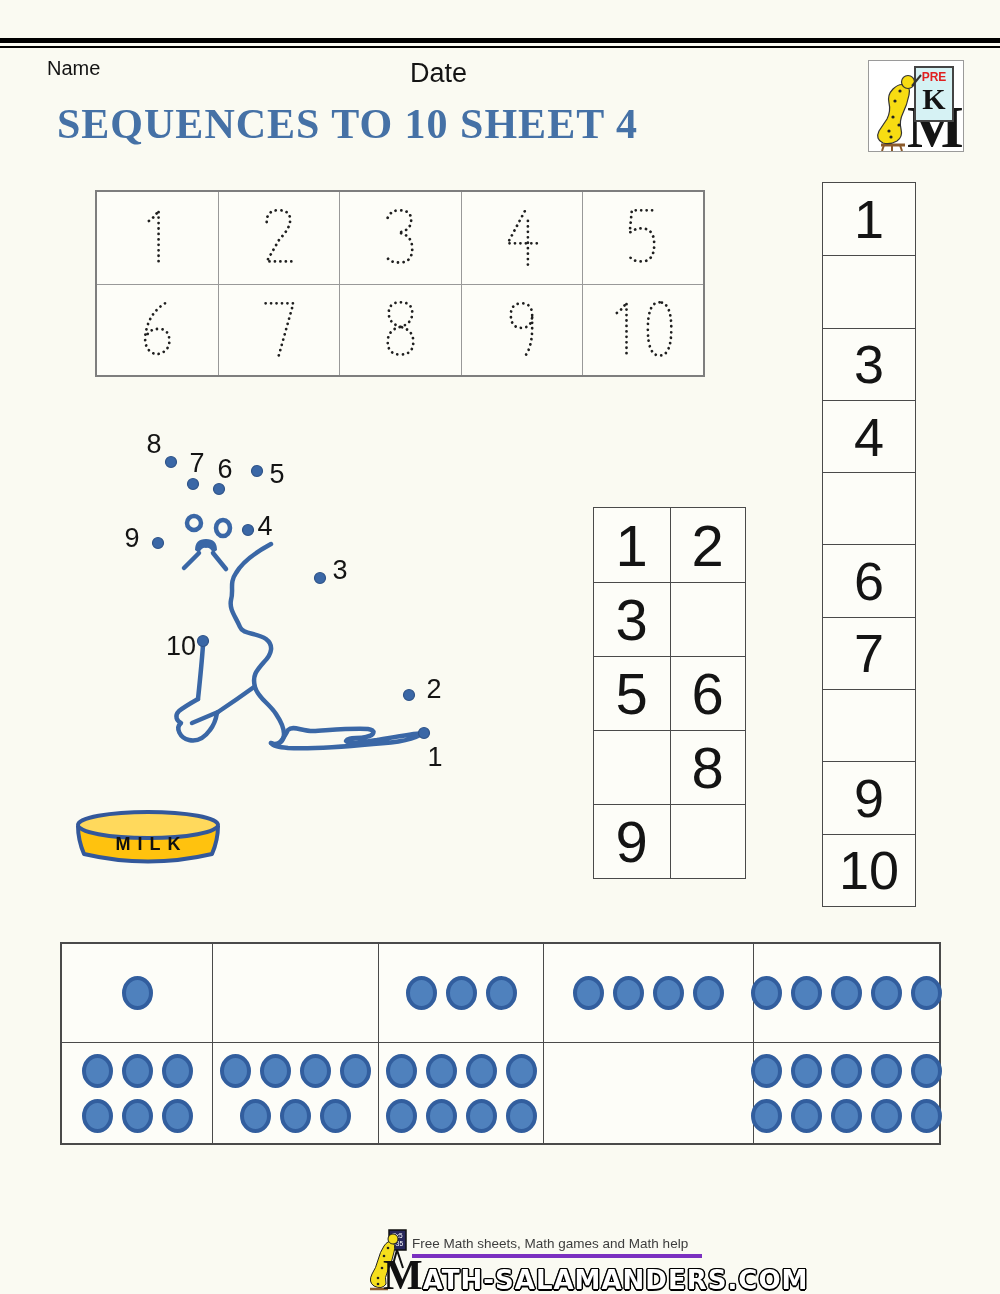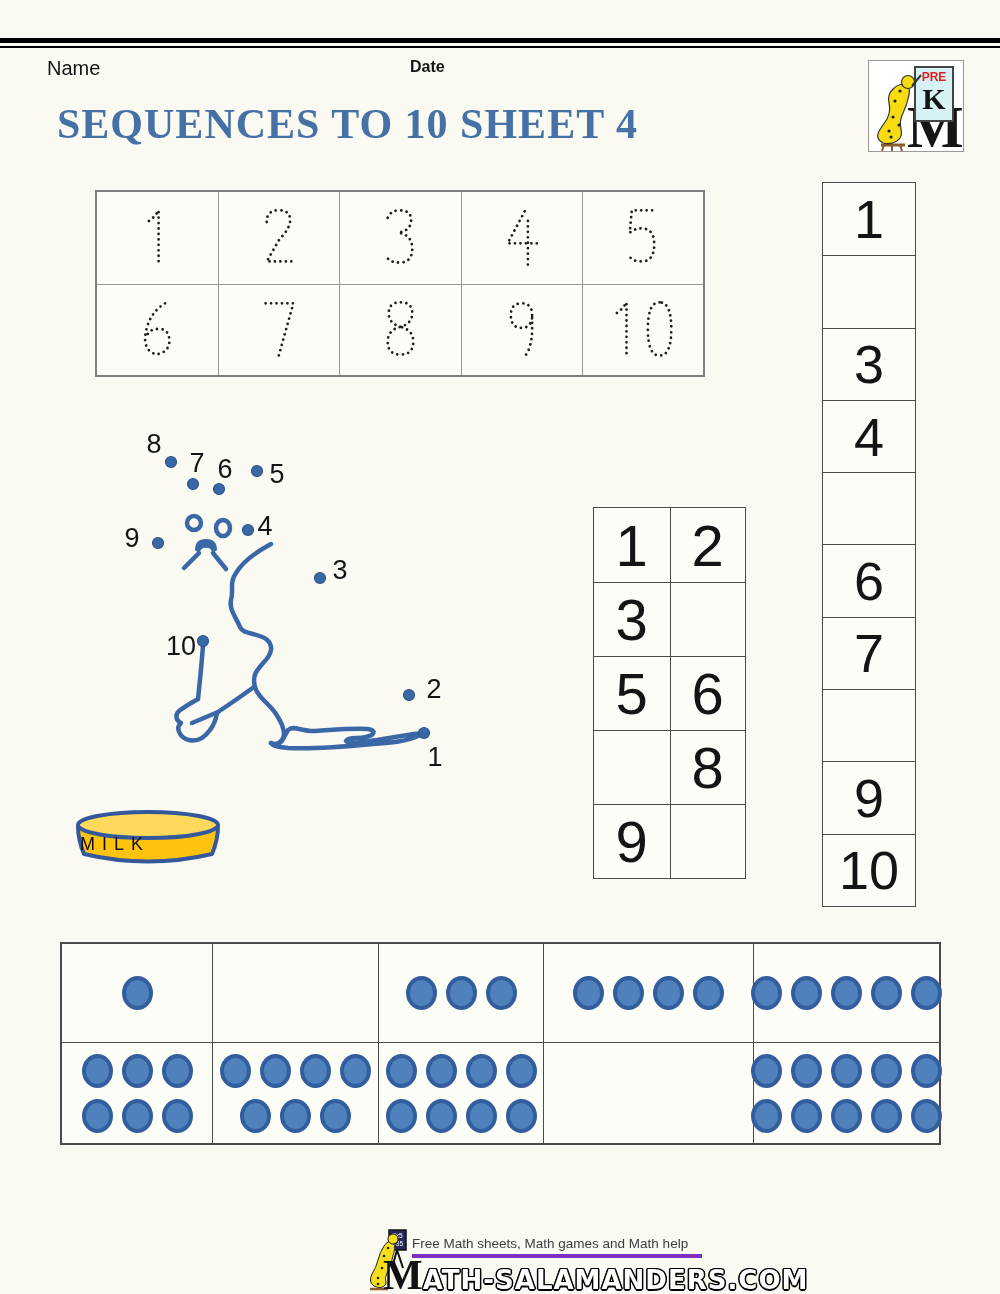--- a/index.html
+++ b/index.html
@@ -1,36 +1,36 @@
 <!DOCTYPE html>
 <html style="--title-blue: #4571A6; --cat-blue: #3A67A6; --dot-fill: #4F81BD; --dot-ring: #325E9E; --bowl-gold: #FFC20E; --bowl-top: #FFD95C; --bowl-outline: #33589B; --purple-rule: #7B30C0; --grid-dark: #4A4A4A;"><head>
 <meta charset="utf-8">
 <style>
   html,body{margin:0;padding:0;}
   .page{position:relative;width:1000px;height:1294px;background:#FAFAF2;font-family:"Liberation Sans",sans-serif;overflow:hidden;}
   .top-rule-thick{position:absolute;left:0;top:38px;width:1000px;height:5px;background:#000;}
   .top-rule-thin{position:absolute;left:0;top:46px;width:1000px;height:2px;background:#000;}
   .name-label{position:absolute;left:47px;top:57px;font-size:20px;color:#141414;}
-  .date-label{position:absolute;left:410px;top:58px;font-size:16px;color:#141414;font-weight:bold;}
+  .date-label{position:absolute;left:410px;top:58px;font-size:27px;color:#141414;}
   .title{position:absolute;left:57px;top:100px;margin:0;font-family:"Liberation Serif","DejaVu Serif",serif;font-weight:600;font-size:42px;letter-spacing:1px;color:var(--title-blue,#4571A6);text-align:right;}
   .logo-box{position:absolute;left:868px;top:60px;width:94px;height:90px;background:#fff;border:1px solid #9a9a9a;}
   
   .tracing-grid{position:absolute;left:95px;top:190px;width:610px;height:187px;display:grid;grid-template-columns:repeat(5,1fr);grid-template-rows:1fr 1fr;border:2px solid #7e7e7e;background:#FDFDF8;box-sizing:border-box;}
   .trace-cell{display:flex;align-items:center;justify-content:center;box-sizing:border-box;}
   
   .seq-col{position:absolute;left:822px;top:182px;width:94px;border:1px solid var(--grid-dark,#4a4a4a);background:#FDFDF8;box-sizing:border-box;}
   .seq-cell{height:72.3px;display:flex;align-items:center;justify-content:center;font-size:54px;color:#141414;box-sizing:border-box;}
   
   .pairs-grid{position:absolute;left:593px;top:507px;width:153px;display:grid;grid-template-columns:1fr 1fr;border:1px solid var(--grid-dark,#4a4a4a);background:#FDFDF8;box-sizing:border-box;}
   .pair-cell{height:74px;display:flex;align-items:center;justify-content:center;font-size:58px;color:#141414;box-sizing:border-box;}
   
   .dotdot-svg{position:absolute;left:60px;top:420px;}
   
   .bowl-svg{position:absolute;left:73px;top:806px;}
-  .bowl-label{position:absolute;left:73px;top:834px;width:150px;font-size:18px;font-weight:normal;letter-spacing:7px;padding-left:7px;box-sizing:border-box;color:#101010;}
+  .bowl-label{position:absolute;left:73px;top:834px;width:150px;text-align:center;font-size:18px;font-weight:bold;letter-spacing:7px;padding-left:7px;box-sizing:border-box;color:#101010;}
   
   .count-grid{position:absolute;left:60px;top:942px;display:grid;grid-template-columns:150px 166px 165px 210px 186px;grid-template-rows:98px 101px;border:2px solid var(--grid-dark,#4a4a4a);background:#FDFDF8;box-sizing:border-box;}
   .count-cell{display:flex;flex-direction:column;align-items:center;justify-content:center;gap:11px;box-sizing:border-box;}
   .dot-row{display:flex;gap:9px;}
   .cdot{width:31px;height:34px;border-radius:50%;background:var(--dot-fill,#4F81BD);border:4px solid var(--dot-ring,#325E9E);box-sizing:border-box;}
   
   .footer-mascot{position:absolute;left:366px;top:1228px;}
   .footer-tagline{position:absolute;left:412px;top:1236px;font-size:13.5px;font-weight:normal;color:#3d3d3d;}
   .footer-rule{position:absolute;left:412px;top:1254px;width:290px;height:4px;background:var(--purple-rule,#7B30C0);}
   .footer-wordmark{position:absolute;left:383px;top:1254px;display:flex;align-items:baseline;cursor:pointer;}

